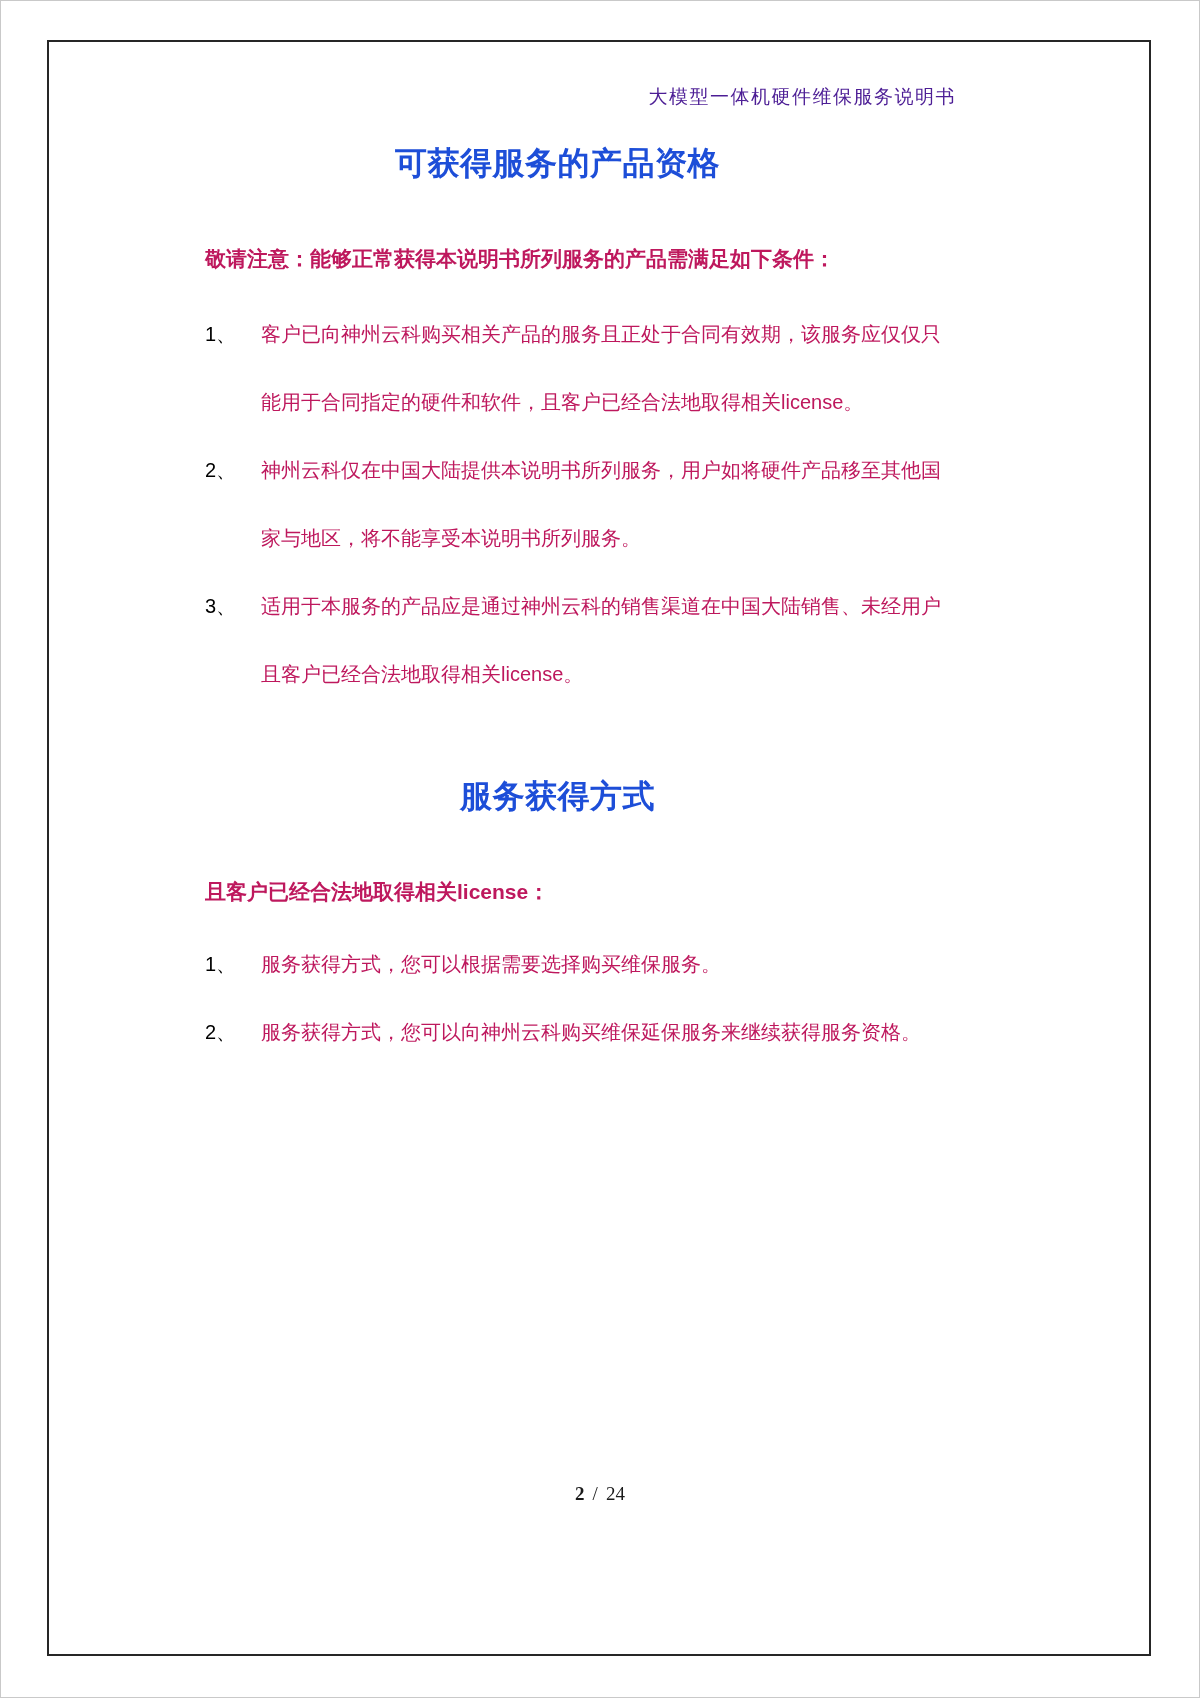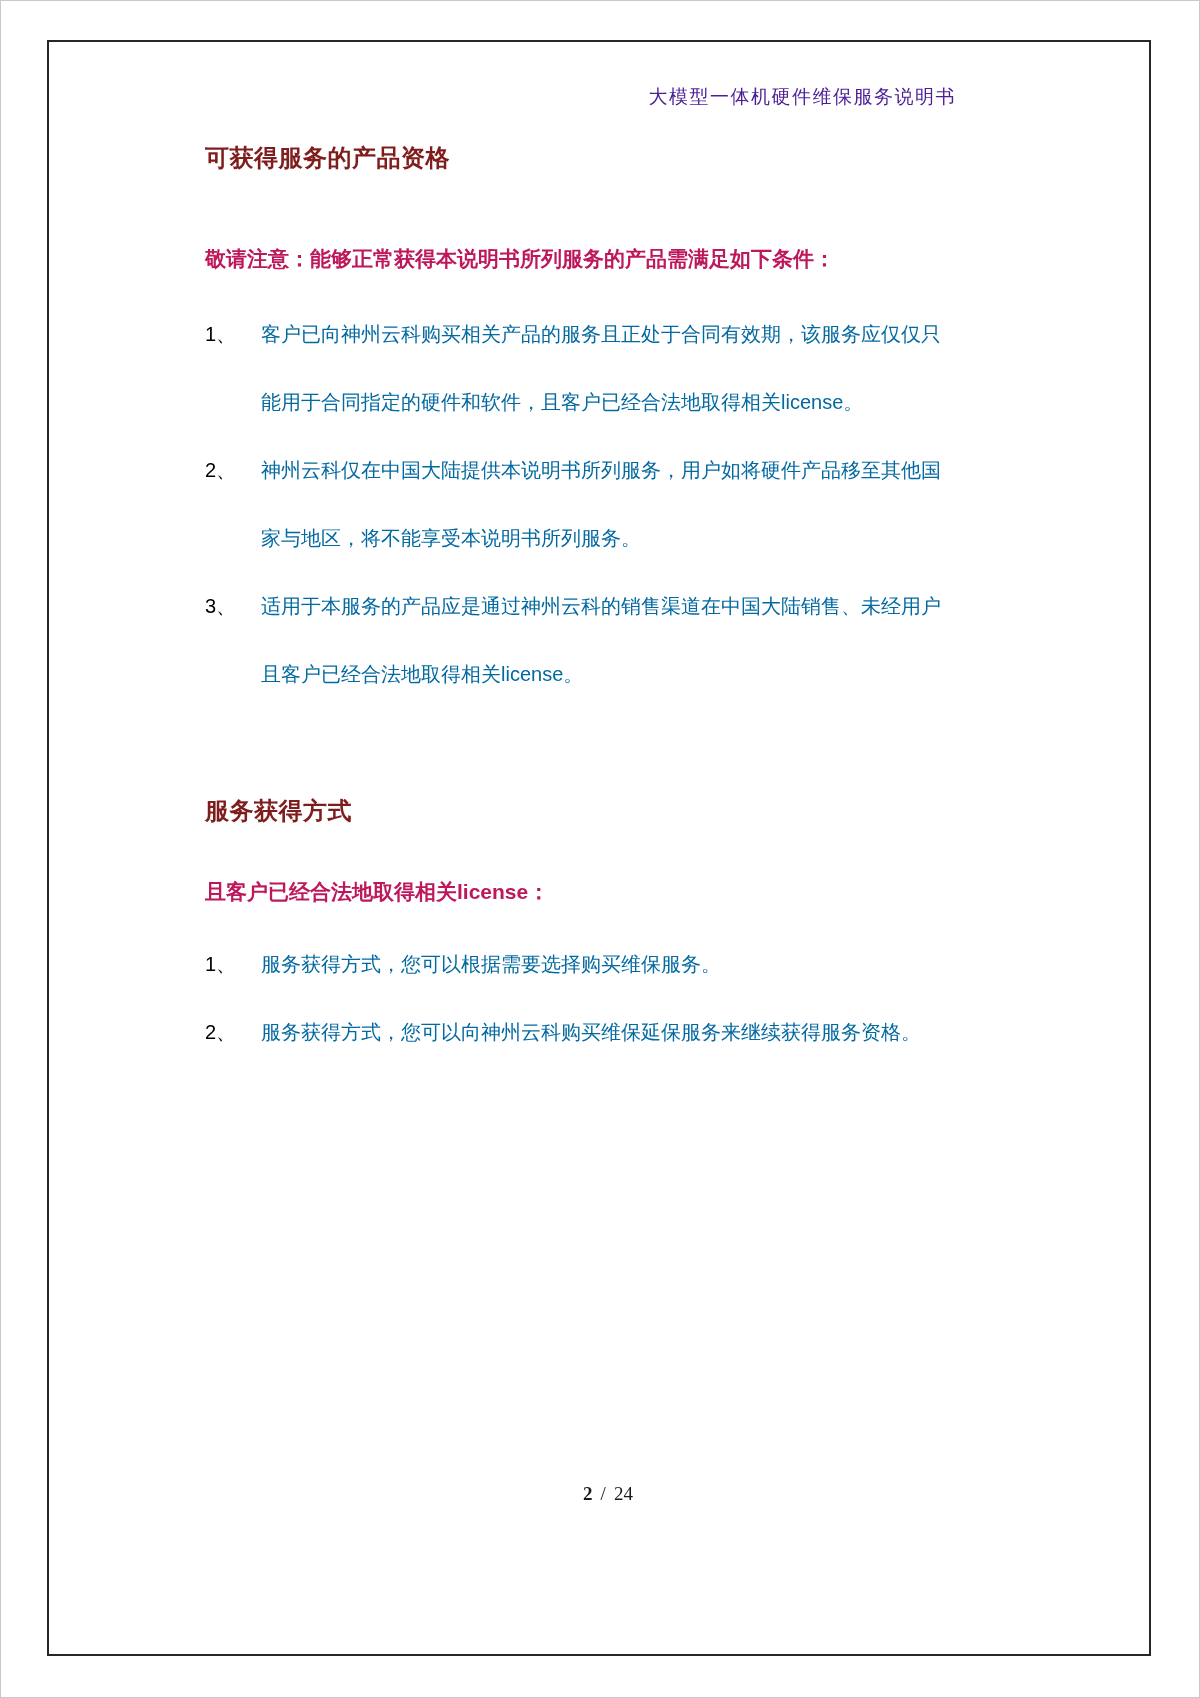--- a/index.html
+++ b/index.html
@@ -28,28 +28,28 @@
     font-family: "Liberation Serif", serif;
     font-size: 19px;
     letter-spacing: 1.5px;
     color: #4c1d95;
     white-space: nowrap;
   }
   .section-title {
     position: absolute;
     left: 205px;
     width: 705px;
-    text-align: left;
-    font-size: 24px;
+    text-align: center;
+    font-size: 32px;
     font-weight: 700;
-    color: #7f1d1d;
+    color: #1d4ed8;
     letter-spacing: 0.5px;
   }
   .title-1 { top: 142px; }
-  .title-2 { top: 775px; margin-top: 20px; }
+  .title-2 { top: 775px; }
   .section-intro {
     position: absolute;
     left: 205px;
     width: 760px;
     font-size: 21px;
     font-weight: 700;
     color: #be185d;
     white-space: nowrap;
   }
   .intro-1 { top: 245px; }
@@ -65,33 +65,32 @@
   .item-num {
     flex: 0 0 56px;
     font-size: 20px;
     line-height: 68px;
     color: #000000;
   }
   .item-text {
     flex: 1 1 auto;
     font-size: 20px;
     line-height: 68px;
-    color: #0369a1;
+    color: #be185d;
     white-space: pre-line;
   }
   .doc-footer {
     position: absolute;
     top: 1483px;
     left: 47px;
     width: 1106px;
     text-align: center;
     font-family: "Liberation Serif", serif;
     font-size: 19px;
     color: #1a1a1a;
-    padding-left: 8px;
   }
   .doc-footer .pg-current { font-weight: 700; }
   .doc-footer .pg-sep { padding: 0 8px; }
 </style>
 </head>
 <body>
 
 <div class="page-frame"></div>
 
 <div class="doc-header">大模型一体机硬件维保服务说明书</div>

